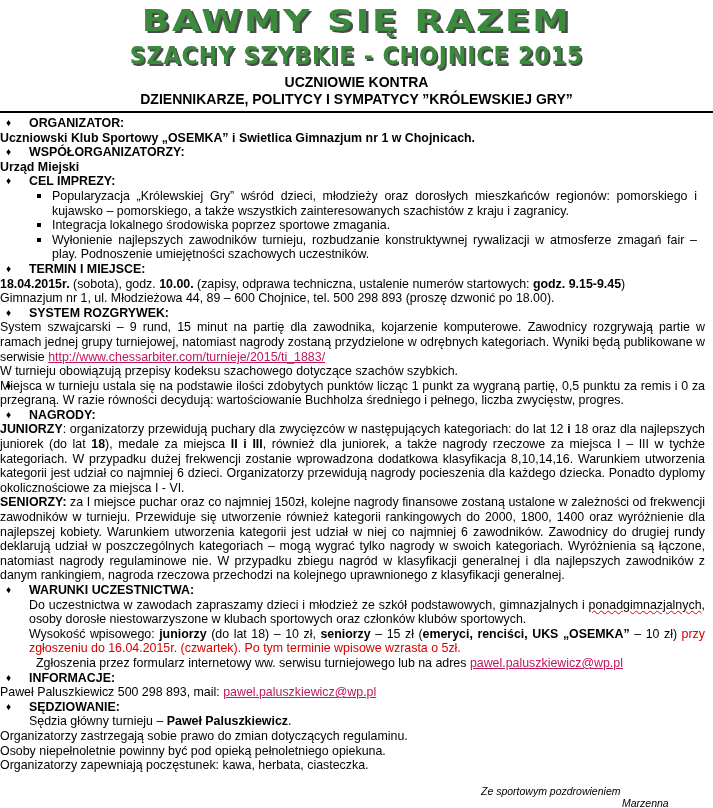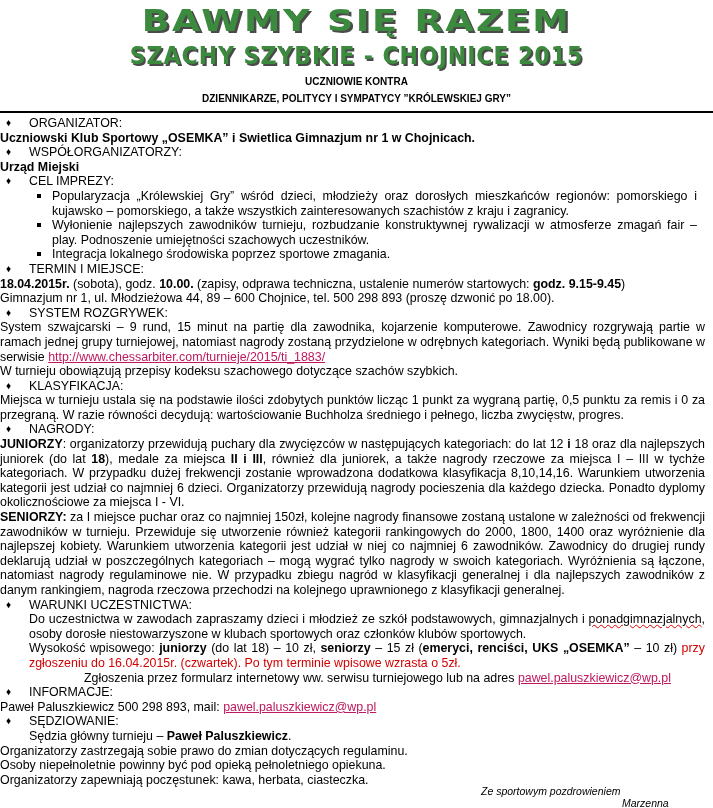--- a/index.html
+++ b/index.html
@@ -17,49 +17,49 @@
     top: 4px; font-size: 30px; line-height: 34px;
     text-shadow: 2px 2px 0 #4a4a4a; transform: scaleX(1.22); letter-spacing: 2px;
   }
   .banner-2 {
     top: 42px; font-size: 24px; line-height: 28px;
     text-shadow: 2px 2px 0 #4a4a4a; transform: scaleX(0.92);
     font-family: "DejaVu Sans", sans-serif;
   }
   .subtitle {
     position: absolute; left: 0; width: 713px; text-align: center;
-    font-weight: bold; font-size: 10px; line-height: 16px;
+    font-weight: bold; font-size: 14px; line-height: 16px;
   }
   .subtitle-1 { top: 74px; }
   .subtitle-2 { top: 91px; }
   .rule {
     position: absolute; left: 0; top: 111px; width: 713px; height: 0;
     border-top: 2px solid #000;
   }
   .content { position: absolute; left: 0; top: 116px; width: 713px; }
   .section { position: relative; }
   .bullet {
     position: absolute; left: 6px; font-size: 10px; line-height: 14.6px;
   }
   .sec-title {
-    margin-left: 29px; font-weight: normal; transform-origin: left; display: block;
+    margin-left: 29px; font-weight: bold; transform-origin: left; display: block;
   }
   .body { margin-right: 8px; text-align: justify; }
   .body.left { text-align: left; }
   .body.flush { margin-left: 29px; }
   .sq-list { margin: 0; padding: 0; list-style: none; }
   .sq-list li { position: relative; margin-left: 52px; margin-right: 16px; text-align: justify; }
   .sq-list li .sq {
     position: absolute; left: -15px; top: 5px; width: 4px; height: 4px; background: #000;
   }
   a, .link { color: #be185d; text-decoration: underline; }
   .red { color: #d40000; }
   b, .b { font-weight: bold; }
   .squig { text-decoration: underline wavy #d00; text-decoration-thickness: 1px; }
-  .indent-more { margin-left: 84px; }
+  .indent-more { margin-left: 36px; }
   .sign { position: absolute; font-size: 10.5px; line-height: 12px; font-style: italic; }
   .sign-1 { left: 481px; top: 785px; }
   .sign-2 { left: 578px; top: 797px; padding-left: 44px; }
 </style>
 </head>
 <body>
 
 <div class="banner banner-1">BAWMY SIĘ RAZEM</div>
 <div class="banner banner-2">SZACHY SZYBKIE - CHOJNICE 2015</div>
 <div class="subtitle subtitle-1">UCZNIOWIE KONTRA</div>
@@ -78,42 +78,41 @@
     <span class="bullet">♦</span>
     <span class="sec-title">WSPÓŁORGANIZATORZY:</span>
     <div class="body b left">Urząd Miejski</div>
   </div>
 
   <div class="section">
     <span class="bullet">♦</span>
     <span class="sec-title">CEL IMPREZY:</span>
     <ul class="sq-list">
       <li><span class="sq"></span><span>Popularyzacja „Królewskiej Gry” wśród dzieci, młodzieży oraz dorosłych mieszkańców regionów: pomorskiego i kujawsko – pomorskiego, a także wszystkich zainteresowanych szachistów z kraju i zagranicy.</span></li>
+      <li><span class="sq"></span><span>Integracja lokalnego środowiska poprzez sportowe zmagania.</span></li>
       <li><span class="sq"></span><span>Wyłonienie najlepszych zawodników turnieju, rozbudzanie konstruktywnej rywalizacji w atmosferze zmagań fair – play. Podnoszenie umiejętności szachowych uczestników.</span></li>
-      <li><span class="sq"></span><span>Integracja lokalnego środowiska poprzez sportowe zmagania.</span></li>
     </ul>
   </div>
 
   <div class="section">
     <span class="bullet">♦</span>
     <span class="sec-title">TERMIN I MIEJSCE:</span>
     <div class="body left"><b>18.04.2015r.</b><span> (sobota), godz. </span><b>10.00.</b><span> (zapisy, odprawa techniczna, ustalenie numerów startowych: </span><b>godz. 9.15-9.45</b><span>)</span></div>
     <div class="body left">Gimnazjum nr 1, ul. Młodzieżowa 44, 89 – 600 Chojnice, tel. 500 298 893 (proszę dzwonić po 18.00).</div>
   </div>
 
   <div class="section">
     <span class="bullet">♦</span>
     <span class="sec-title">SYSTEM ROZGRYWEK:</span>
     <div class="body"><span>System szwajcarski – 9 rund, 15 minut na partię dla zawodnika, kojarzenie komputerowe. Zawodnicy rozgrywają partie w ramach jednej grupy turniejowej, natomiast nagrody zostaną przydzielone w odrębnych kategoriach. Wyniki będą publikowane w serwisie </span><a class="link">http://www.chessarbiter.com/turnieje/2015/ti_1883/</a></div>
     <div class="body left">W turnieju obowiązują przepisy kodeksu szachowego dotyczące szachów szybkich.</div>
   </div>
 
   <div class="section">
     <span class="bullet">♦</span>
-    <span class="sec-title">KLASYFIKACJA:</span>
     <div class="body">Miejsca w turnieju ustala się na podstawie ilości zdobytych punktów licząc 1 punkt za wygraną partię, 0,5 punktu za remis i 0 za przegraną. W razie równości decydują: wartościowanie Buchholza średniego i pełnego, liczba zwycięstw, progres.</div>
   </div>
 
   <div class="section">
     <span class="bullet">♦</span>
     <span class="sec-title">NAGRODY:</span>
     <div class="body"><b>JUNIORZY</b><span>: organizatorzy przewidują puchary dla zwycięzców w następujących kategoriach: do lat 12 </span><b>i</b><span> 18</span><span> oraz dla najlepszych juniorek (do lat </span><b>18</b><span>), medale za miejsca </span><b>II i III</b><span>, również dla juniorek, a także nagrody rzeczowe za miejsca I – III w tychże kategoriach. W przypadku dużej frekwencji zostanie wprowadzona dodatkowa klasyfikacja 8,10,14,16. Warunkiem utworzenia kategorii jest udział co najmniej 6 dzieci. Organizatorzy przewidują nagrody pocieszenia dla każdego dziecka. Ponadto dyplomy okolicznościowe za miejsca I - VI.</span></div>
     <div class="body"><b>SENIORZY:</b><span> za I miejsce puchar oraz co najmniej 150zł, kolejne nagrody finansowe zostaną ustalone w zależności od frekwencji zawodników w turnieju. Przewiduje się utworzenie również kategorii rankingowych do 2000, 1800, 1400 oraz wyróżnienie dla najlepszej kobiety. Warunkiem utworzenia kategorii jest udział w niej co najmniej 6 zawodników. Zawodnicy do drugiej rundy deklarują udział w poszczególnych kategoriach – mogą wygrać tylko nagrody w swoich kategoriach. Wyróżnienia są łączone, natomiast nagrody regulaminowe nie. W przypadku zbiegu nagród w klasyfikacji generalnej i dla najlepszych zawodników z danym rankingiem, nagroda rzeczowa przechodzi na kolejnego uprawnionego z klasyfikacji generalnej.</span></div>
   </div>
 

